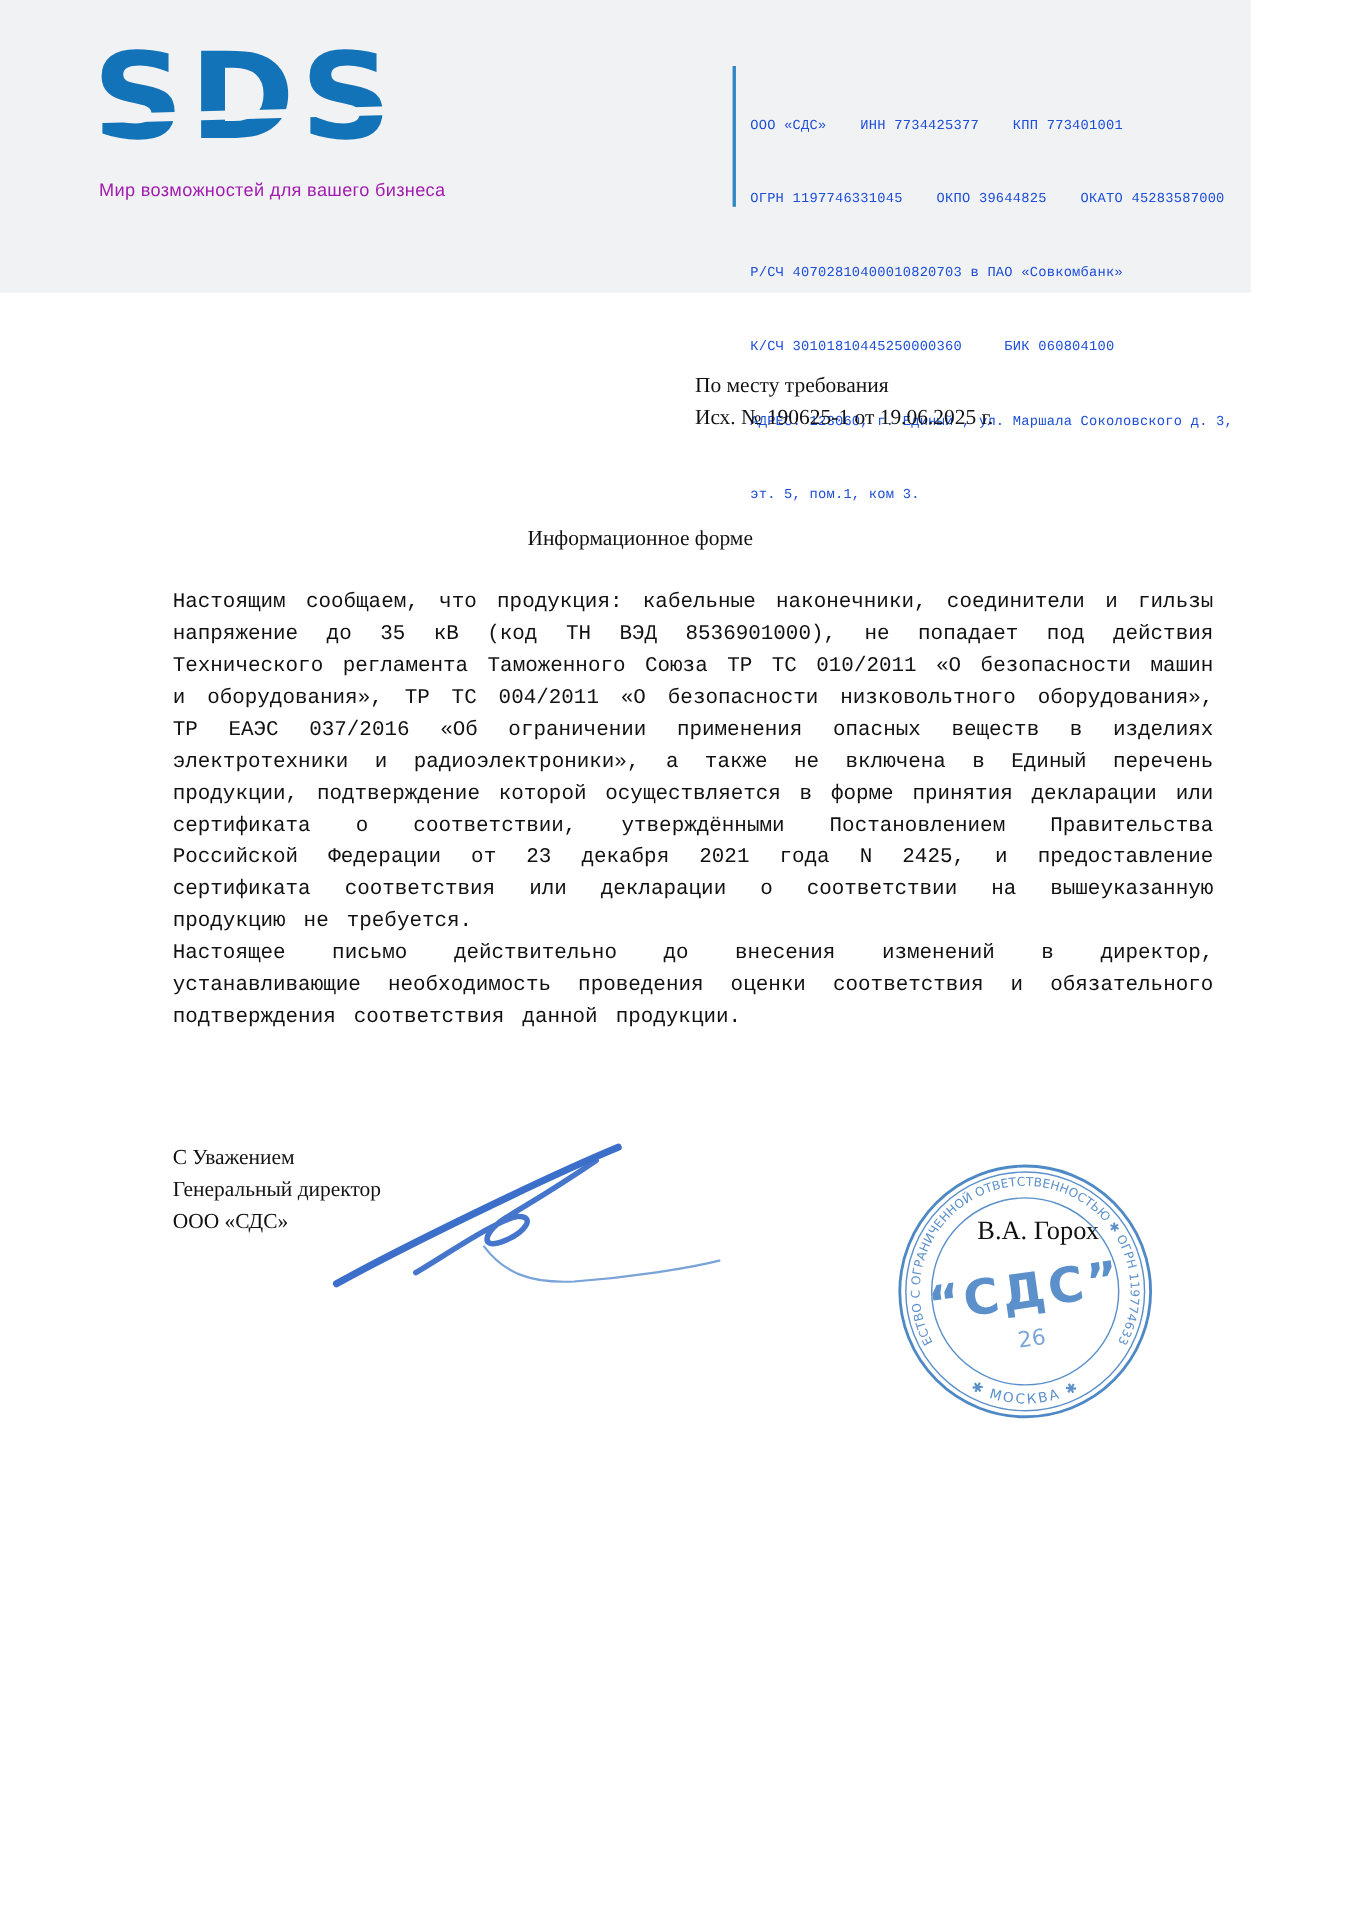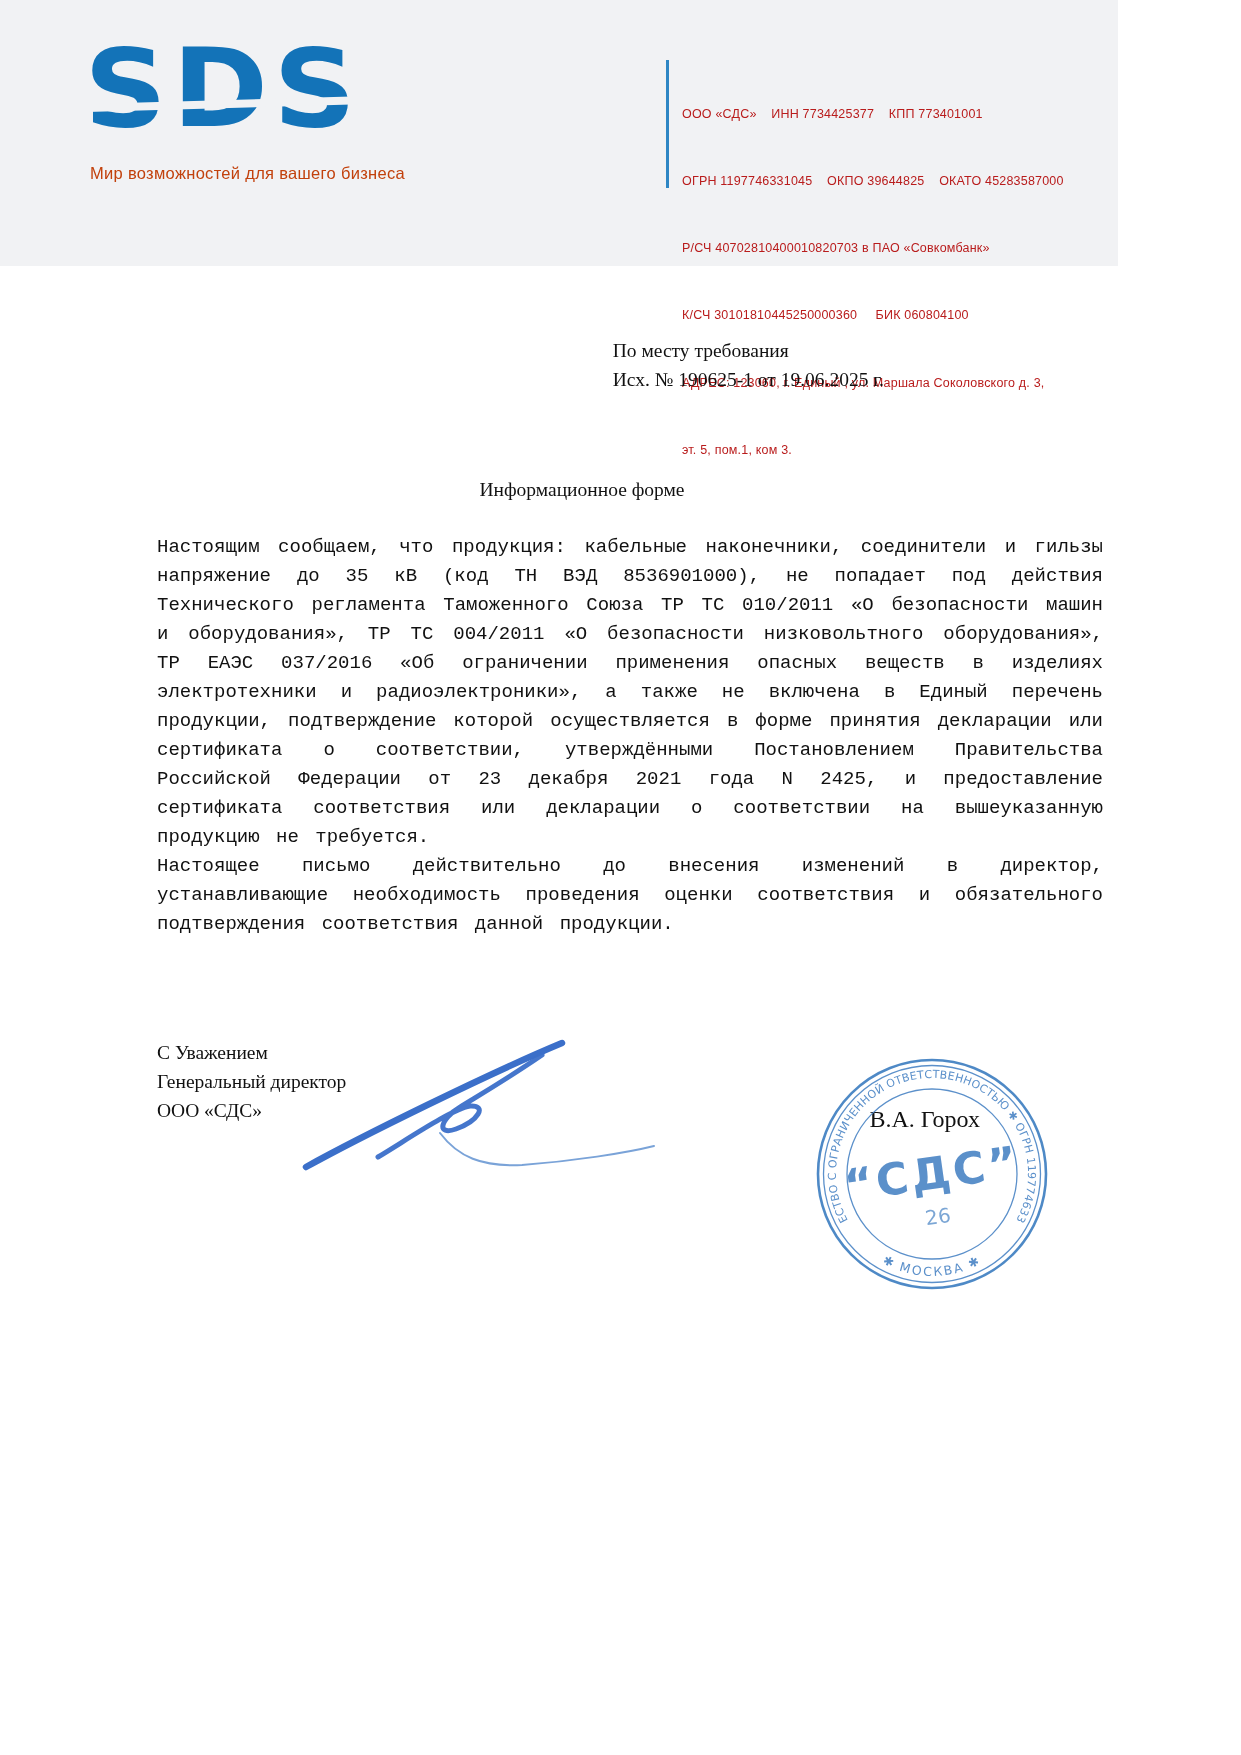--- a/index.html
+++ b/index.html
@@ -1,38 +1,38 @@
 <!DOCTYPE html>
 <html><head>
 <meta charset="utf-8">
 <style>
   html,body{margin:0;padding:0;background:#ffffff;}
   .page{
     position:relative;width:1118px;height:1755px;background:#ffffff;overflow:hidden;
-    font-family:"Liberation Serif", serif;color:#111;
+    font-family:"Liberation Serif", serif;color:#111;padding-left:19px;
   }
   
   .header-band{position:absolute;left:0;top:0;width:1241px;height:266px;background:#f1f2f4;}
   .logo-wrap{position:absolute;left:84px;top:34px;width:290px;height:130px;}
   .logo-text{
     font-family:"DejaVu Sans", sans-serif;font-weight:bold;font-size:112px;line-height:1;
     letter-spacing:5px;color:#1373b8;transform:scale(1.03,.97);transform-origin:left top;
   }
   .logo-slash{
     position:absolute;left:-6px;top:66px;width:300px;height:8px;background:#f1f2f4;
     transform:rotate(-1.6deg);
   }
   .tagline{
     position:absolute;left:90px;top:164px;font-family:"Liberation Sans", sans-serif;
-    font-size:16.5px;letter-spacing:.3px;color:#c2410c;
+    font-size:16.5px;letter-spacing:.3px;color:#a21caf;
   }
   .req-bar{position:absolute;left:666px;top:60px;width:3px;height:128px;background:#2e86c4;}
   .requisites{
-    position:absolute;left:682px;top:58px;font-family:Liberation Sans, sans-serif;
-    font-size:12.5px;line-height:22.4px;color:#b91c1c;white-space:pre;letter-spacing:.2px;
+    position:absolute;left:682px;top:58px;font-family:Liberation Mono, monospace;
+    font-size:12.5px;line-height:22.4px;color:#1d4ed8;white-space:pre;letter-spacing:.2px;
   }
   
   .addressee-block{
     position:absolute;right:234px;top:336px;text-align:left;font-size:19.5px;line-height:29px;
   }
   .letter-title{
     position:absolute;left:157px;top:479px;width:850px;text-align:center;font-size:19.5px;
   }
   
   .letter-body{

